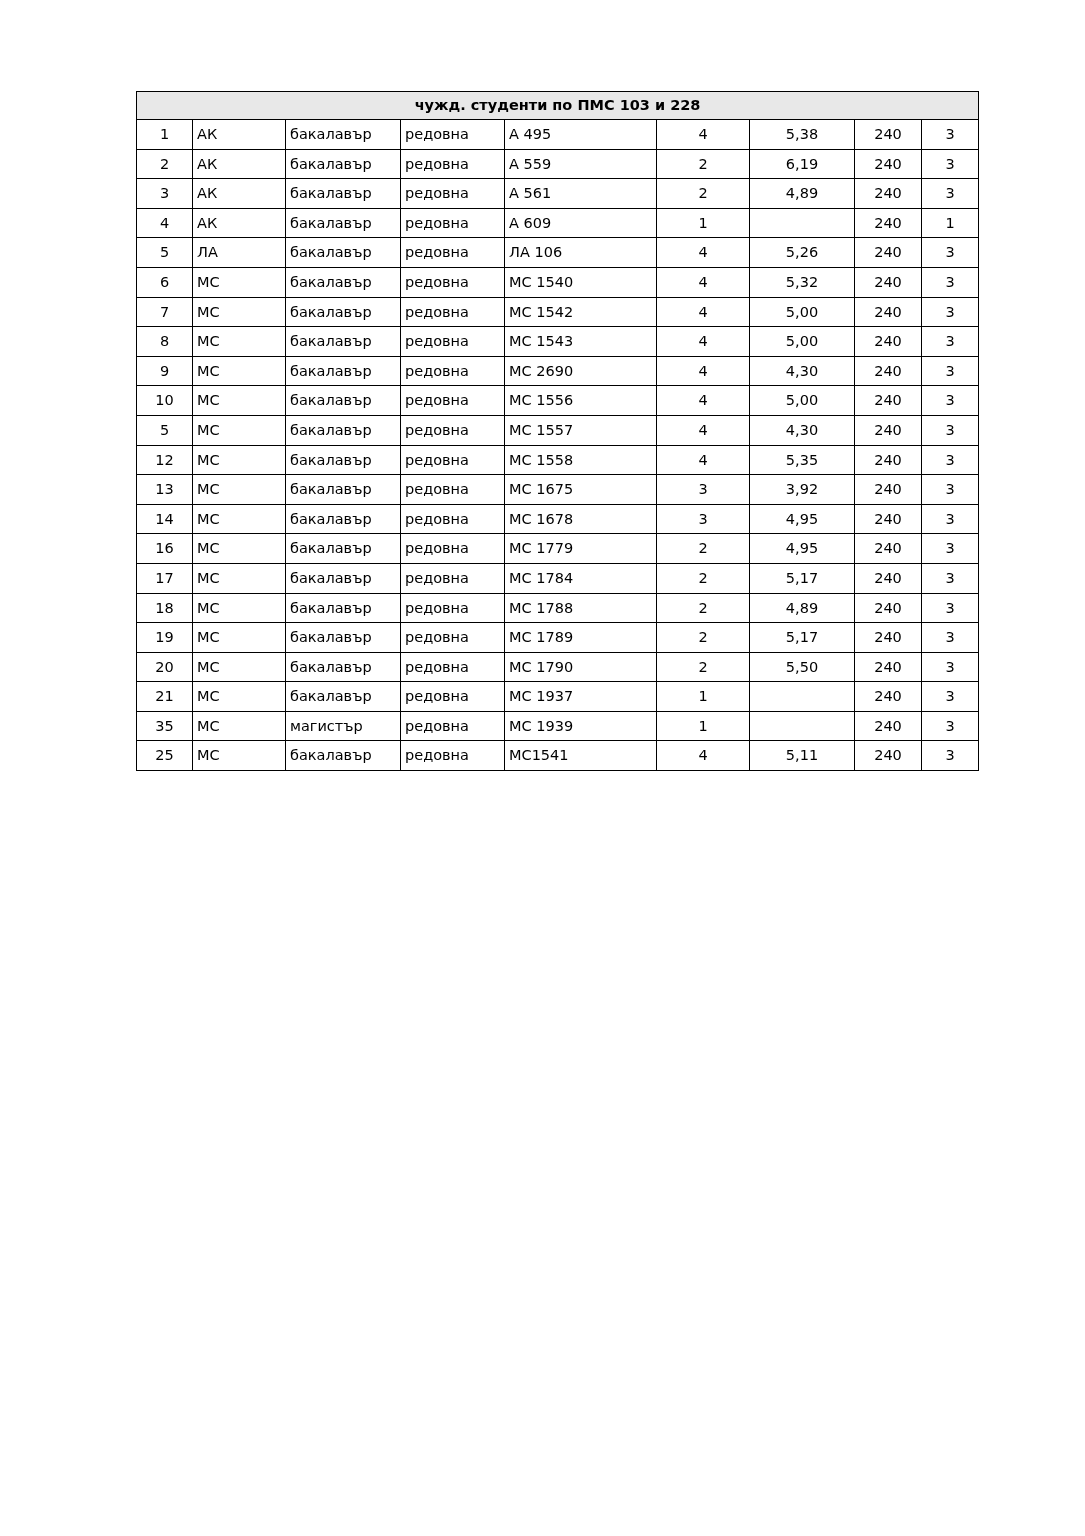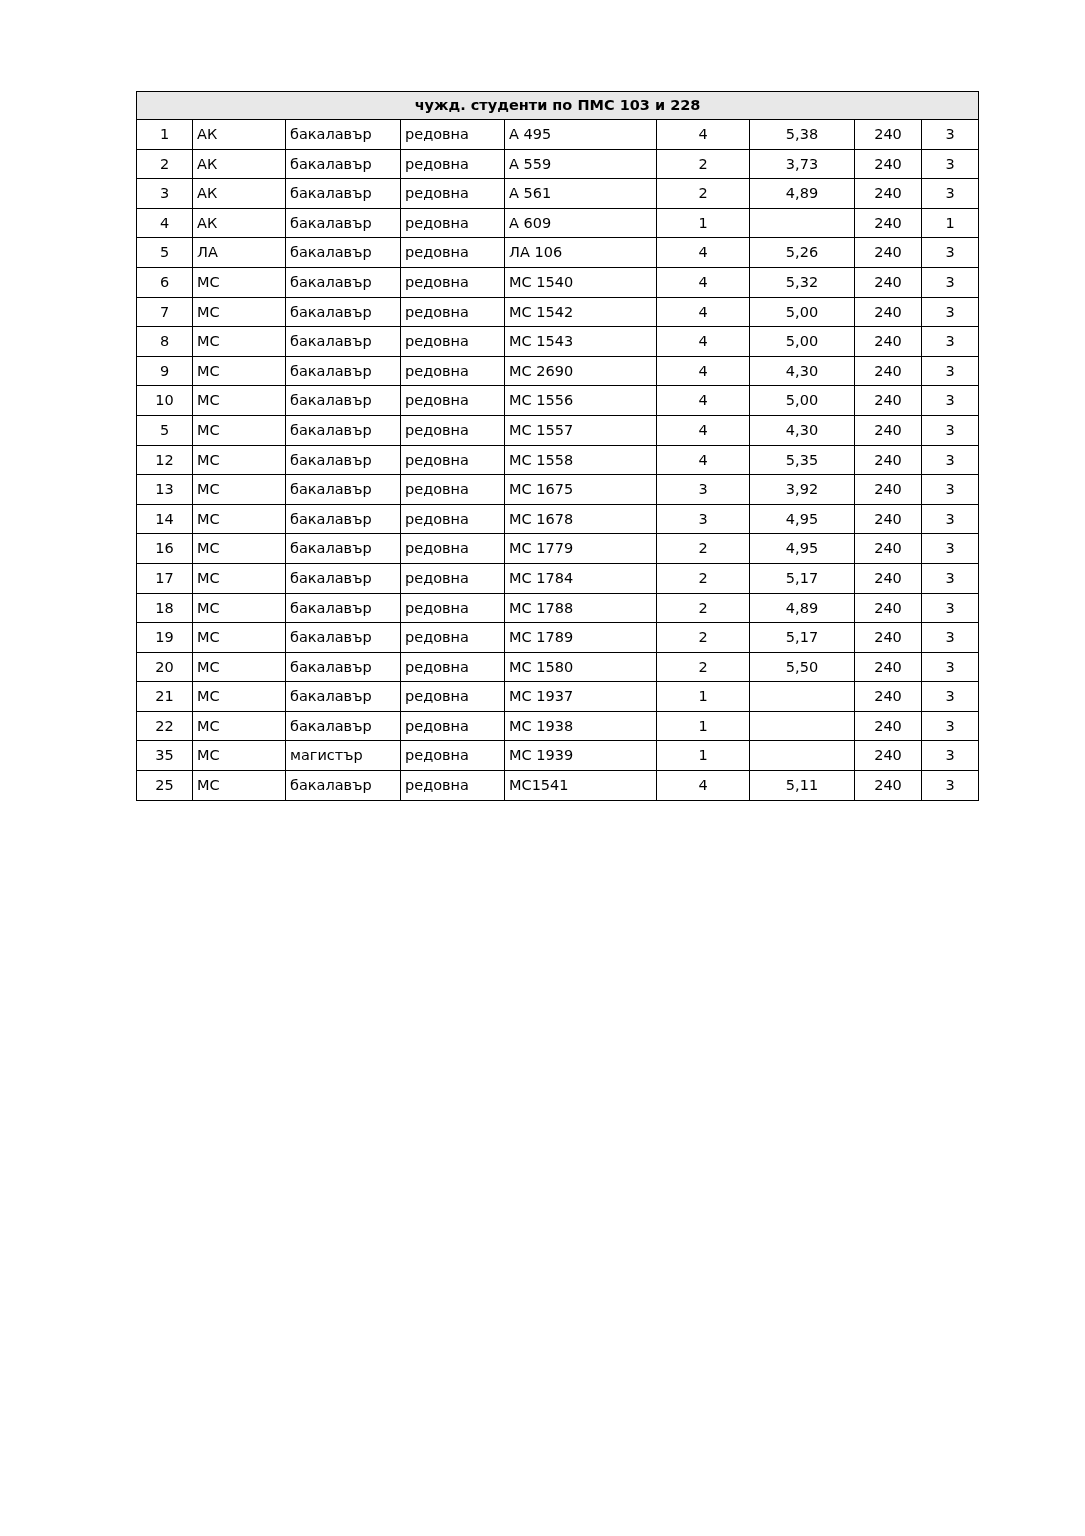--- a/index.html
+++ b/index.html
@@ -104,21 +104,21 @@
             <td class="right">240</td>
             <td class="center">3</td>
           </tr>
           <tr>
             <td class="num">2</td>
             <td class="txt">АК</td>
             <td class="txt">бакалавър</td>
             <td class="txt">редовна</td>
             <td class="txt">А 559</td>
             <td class="center">2</td>
-            <td class="right">3,73</td>
+            <td class="right">6,19</td>
             <td class="right">240</td>
             <td class="center">3</td>
           </tr>
           <tr>
             <td class="num">3</td>
             <td class="txt">АК</td>
             <td class="txt">бакалавър</td>
             <td class="txt">редовна</td>
             <td class="txt">А 561</td>
             <td class="center">2</td>
@@ -289,43 +289,32 @@
             <td class="center">2</td>
             <td class="right">5,17</td>
             <td class="right">240</td>
             <td class="center">3</td>
           </tr>
           <tr>
             <td class="num">20</td>
             <td class="txt">МС</td>
             <td class="txt">бакалавър</td>
             <td class="txt">редовна</td>
-            <td class="txt">МС 1580</td>
+            <td class="txt">МС 1790</td>
             <td class="center">2</td>
             <td class="right">5,50</td>
             <td class="right">240</td>
             <td class="center">3</td>
           </tr>
           <tr>
             <td class="num">21</td>
             <td class="txt">МС</td>
             <td class="txt">бакалавър</td>
             <td class="txt">редовна</td>
             <td class="txt">МС 1937</td>
-            <td class="center">1</td>
-            <td class="right"></td>
-            <td class="right">240</td>
-            <td class="center">3</td>
-          </tr>
-          <tr>
-            <td class="num">22</td>
-            <td class="txt">МС</td>
-            <td class="txt">бакалавър</td>
-            <td class="txt">редовна</td>
-            <td class="txt">МС 1938</td>
             <td class="center">1</td>
             <td class="right"></td>
             <td class="right">240</td>
             <td class="center">3</td>
           </tr>
           <tr>
             <td class="num">35</td>
             <td class="txt">МС</td>
             <td class="txt">магистър</td>
             <td class="txt">редовна</td>

